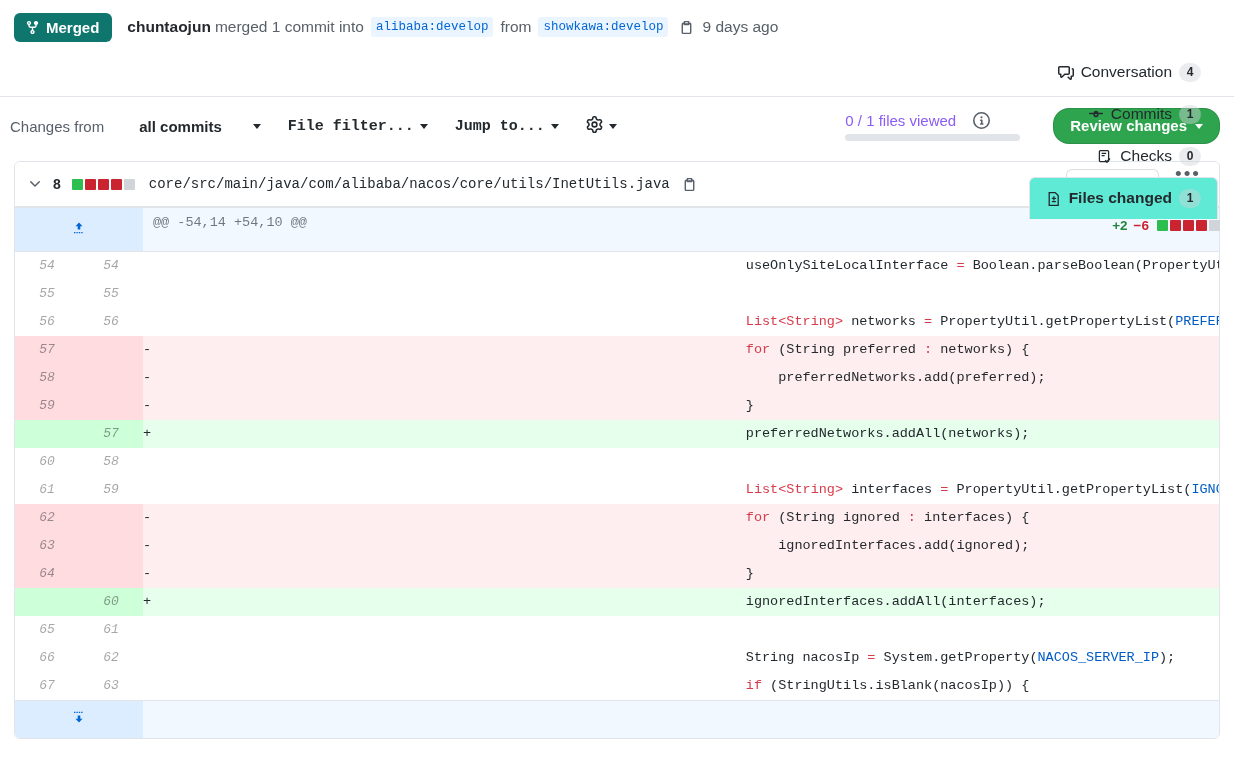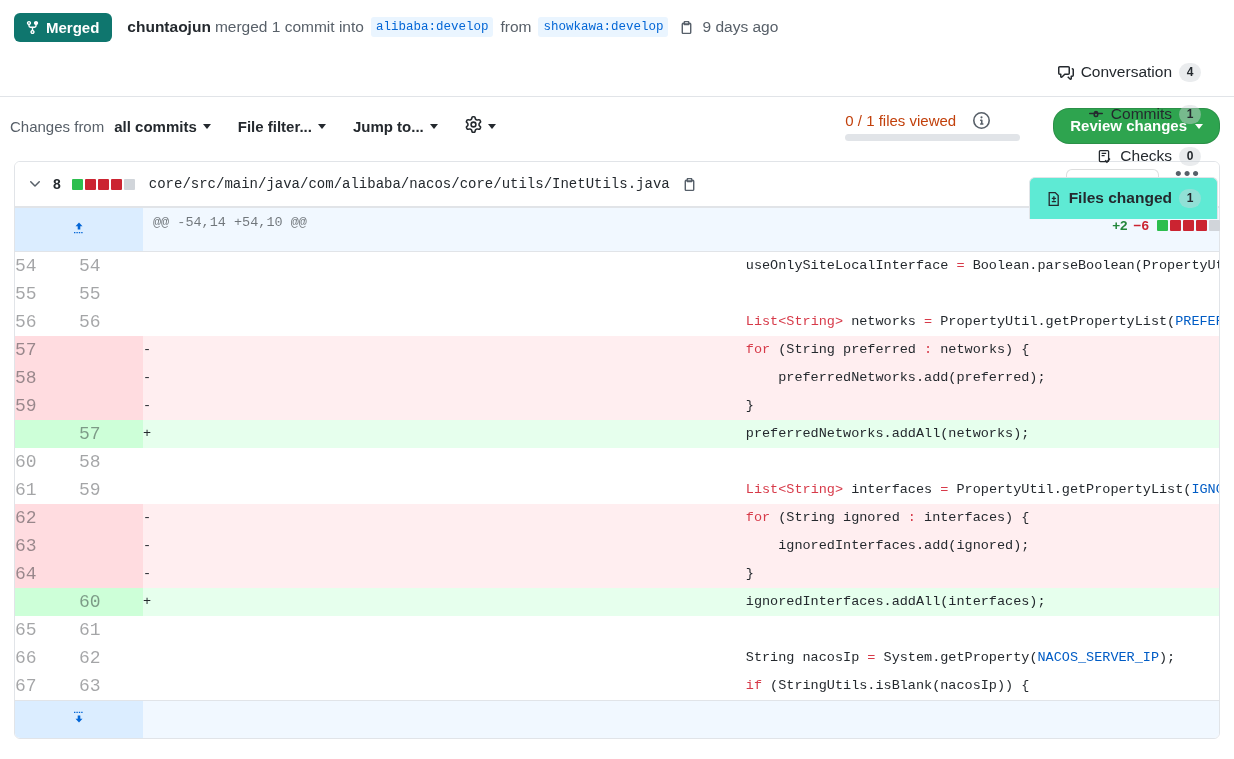--- a/index.html
+++ b/index.html
@@ -135,20 +135,21 @@
     display: flex;
     align-items: center;
     padding: 12px 14px 14px 10px;
     height: 34px;
   }
   .tb-text {
     font-size: 15px;
     color: #586069;
     display: flex;
     align-items: center;
+    gap: 25px;
   }
   .tb-strong {
     color: #24292e;
     font-weight: bold;
     margin-left: 10px;
   }
   .caret {
     display: inline-block;
     width: 0; height: 0;
     border-left: 4.5px solid transparent;
@@ -158,37 +159,38 @@
     vertical-align: middle;
   }
   .tb-item {
     font-size: 15px;
     font-weight: bold;
     color: #24292e;
     margin-left: 27px;
     display: flex;
     align-items: center;
     cursor: pointer;
+    font-family: Liberation Mono, monospace;
   }
   .tb-gear {
     margin-left: 27px;
     display: flex;
     align-items: center;
     cursor: pointer;
     color: #24292e;
   }
   .viewed-wrap {
     margin-left: auto;
     display: flex;
     align-items: center;
     gap: 11px;
   }
   .viewed-col { display: flex; flex-direction: column; gap: 5px; }
   .viewed-row { display: flex; align-items: center; gap: 17px; }
-  .viewed-text { font-size: 15px; color: #c2410c; }
+  .viewed-text { font-size: 15px; color: #8b5cf6; }
   .progress-track {
     width: 175px;
     height: 7px;
     background: #e1e4e8;
     border-radius: 4px;
   }
   .info-icon { color: #586069; display: flex; cursor: pointer; }
   .review-btn {
     background: #2ea44f;
     color: #ffffff;
@@ -289,28 +291,29 @@
     width: 100%;
     border-collapse: collapse;
     font-family: "Liberation Mono", monospace;
     font-size: 13.5px;
     table-layout: fixed;
   }
   table.diff td { padding: 0; vertical-align: top; }
   tr.drow { height: 28px; }
   td.num {
     width: 53px;
-    text-align: left;
+    text-align: center;
     padding-right: 11px;
     color: rgba(27,31,35,0.4);
-    font-size: 18px;
+    font-size: 13px;
     line-height: 28px;
     user-select: none;
     cursor: pointer;
     box-sizing: border-box;
+    font-style: italic;
   }
   td.marker {
     width: 22px;
     padding-left: 10px;
     line-height: 28px;
     color: #24292e;
     box-sizing: border-box;
   }
   td.code {
     white-space: pre;

